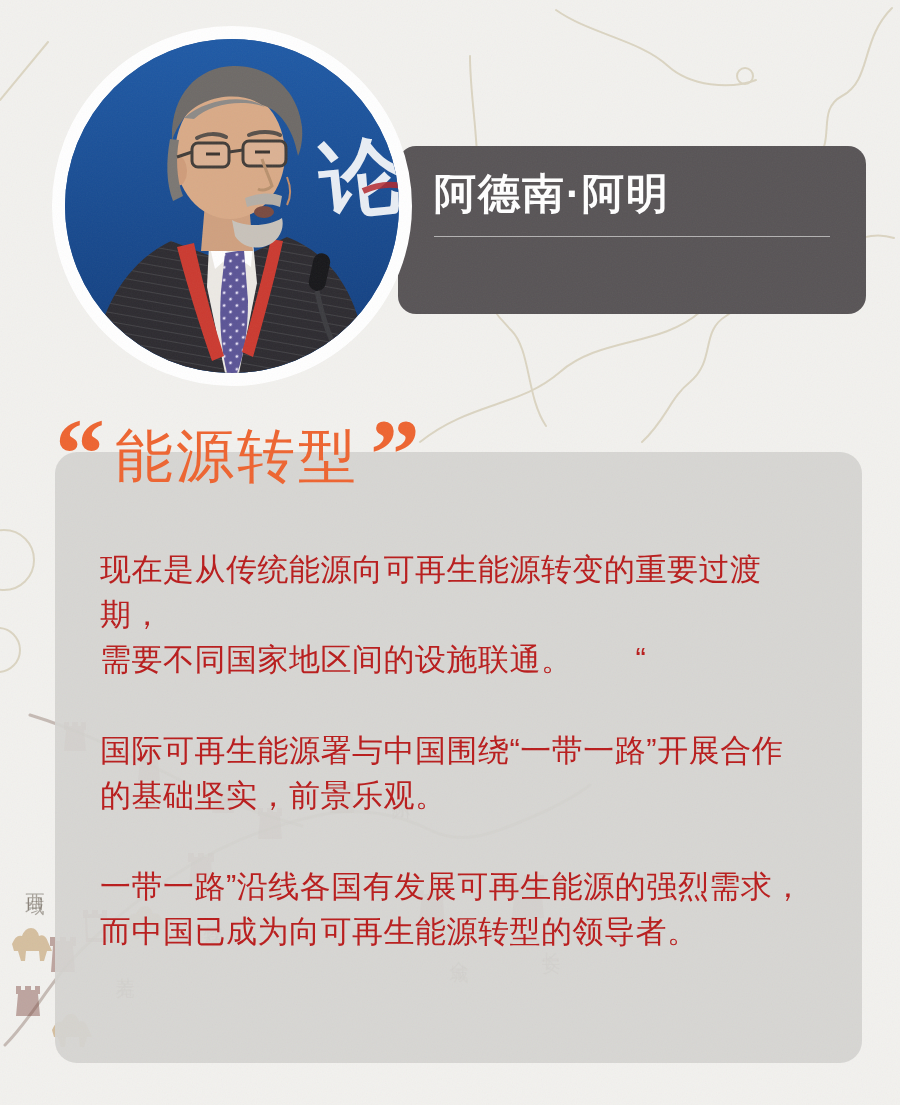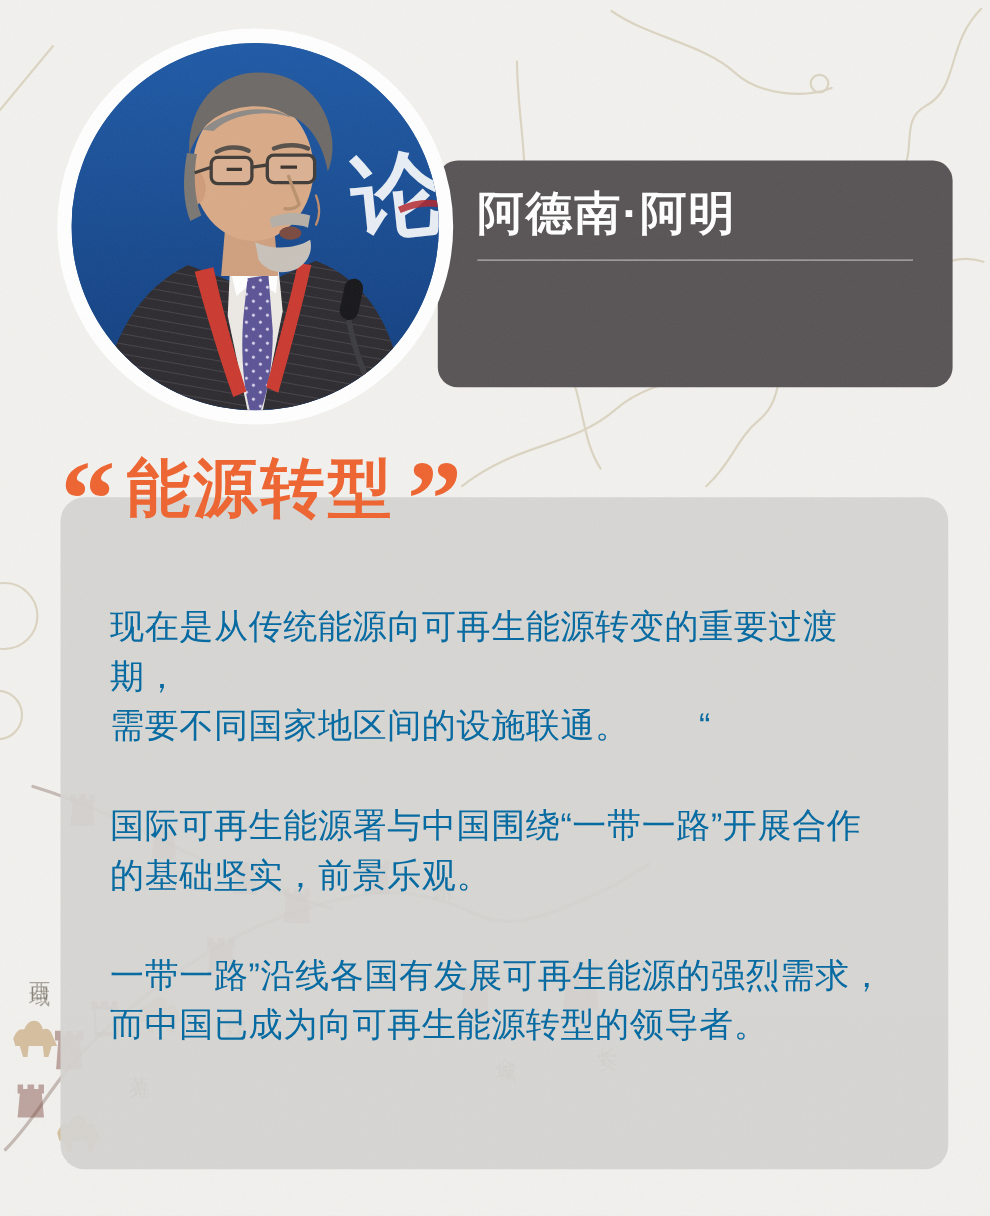--- a/index.html
+++ b/index.html
@@ -9,21 +9,21 @@
     background:#f2f1ee;overflow:hidden;
   }
   
   .bg-art{position:absolute;left:0;top:0;width:900px;height:1105px;z-index:0;}
   .map-label{
     position:absolute;writing-mode:vertical-rl;letter-spacing:3px;
     font-size:19px;color:rgba(108,98,88,.55);z-index:0;user-select:none;
   }
   
   .profile-card{
-    position:absolute;left:398px;top:146px;width:468px;height:206px;
+    position:absolute;left:398px;top:146px;width:468px;height:168px;
     background:#585456;border-radius:18px;z-index:1;
     box-sizing:border-box;padding:20px 36px 17px 36px;color:#ffffff;
   }
   .profile-name{
     font-size:42px;font-weight:bold;letter-spacing:2px;line-height:1.25;
     margin:2px 0 0 0;
   }
   .profile-divider{
     border:none;border-top:1px solid rgba(255,255,255,.55);
     margin:15px 0 17px 0;
@@ -41,31 +41,31 @@
     position:absolute;left:55px;top:404px;width:807px;height:100px;z-index:3;
     color:#ee6430;
   }
   .headline .q{
     position:absolute;font-family:"Liberation Serif",serif;font-weight:bold;
     font-size:100px;line-height:1;top:0px;
   }
   .headline .q-open{left:0px;}
   .headline .q-close{left:315px;}
   .headline .headline-text{
-    position:absolute;left:60px;top:9px;
-    font-size:58px;font-weight:700;letter-spacing:3px;line-height:1.1;
+    position:absolute;left:60px;top:20px;
+    font-size:58px;font-weight:400;letter-spacing:3px;line-height:1.1;
   }
   
   .quote-panel{
     position:absolute;left:55px;top:452px;width:807px;height:611px;
     background:rgba(213,212,209,.95);border-radius:22px;z-index:2;
     box-sizing:border-box;padding:95px 42px 0 45px;
   }
   .quote-panel p{
-    margin:0 0 46px 0;font-size:31px;line-height:45px;color:#0369a1;
+    margin:0 0 46px 0;font-size:31px;line-height:45px;color:#b91c1c;
     letter-spacing:.5px;white-space:pre-line;
   }
   
   .grain{position:absolute;left:0;top:0;width:900px;height:1105px;z-index:6;
     pointer-events:none;opacity:.055;}
 </style>
 </head>
 <body>
 
 <div class="poster">

